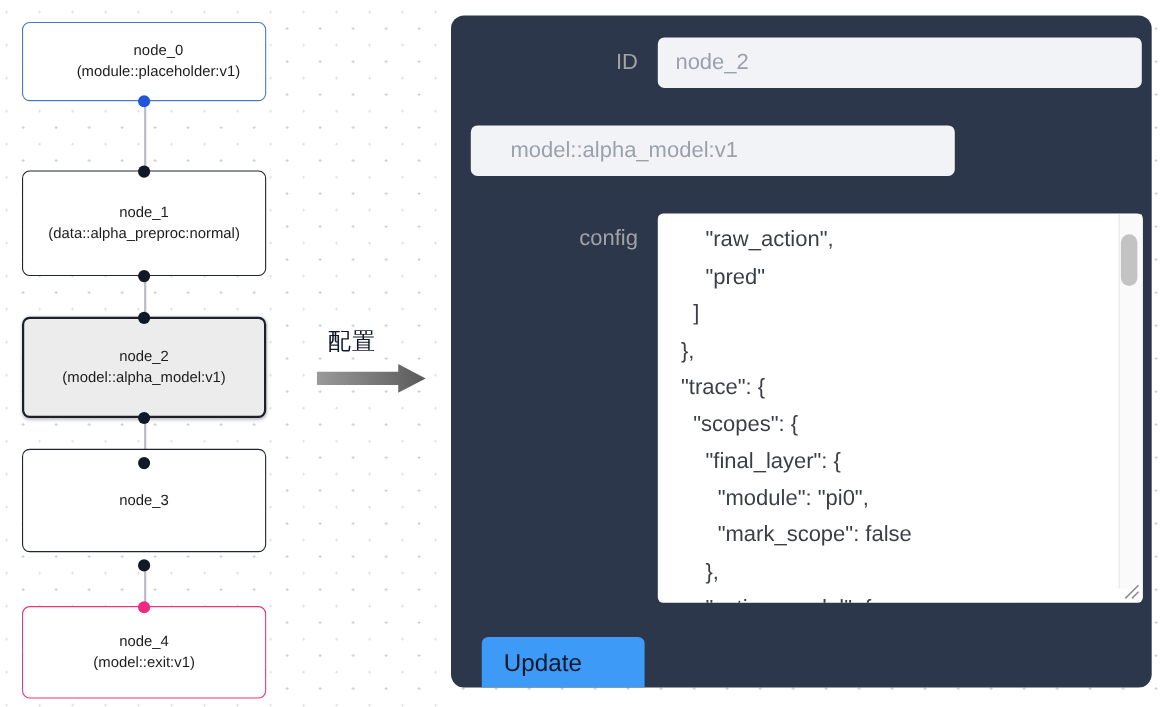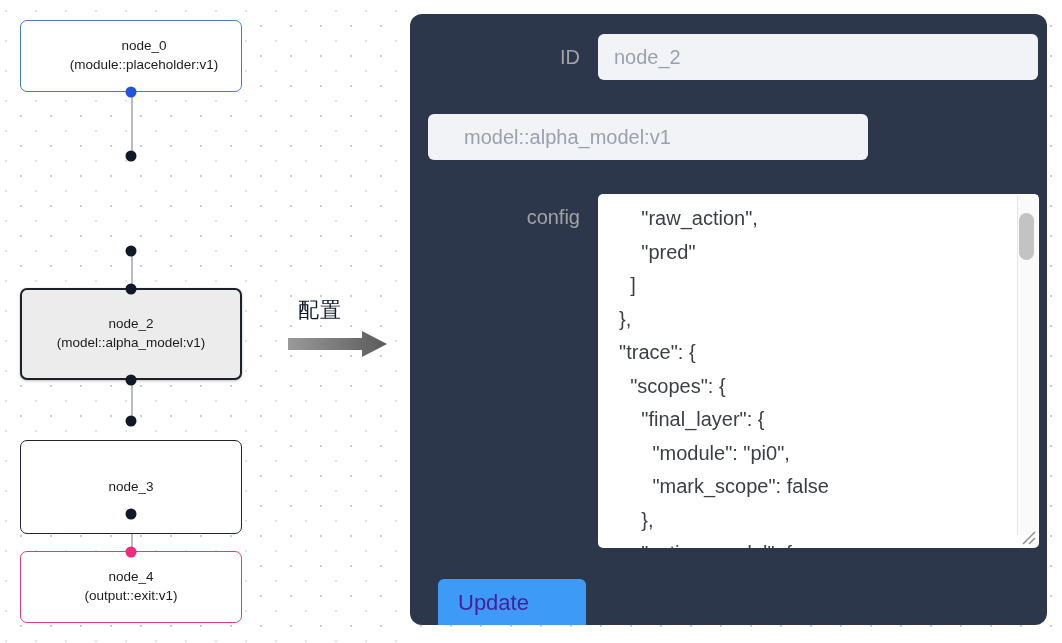--- a/index.html
+++ b/index.html
@@ -171,21 +171,21 @@
     position:absolute;right:2px;bottom:2px;
     width:18px;height:18px;
     pointer-events:none;
   }
 
   
   #update-btn{
     position:absolute;left:28px;top:565px;
     width:148px;height:46px;
     background:#3d9bf7;
-    color:#4c1d95;
+    color:#0f172a;
     border:none;border-radius:6px 6px 0 0;
     font-size:22px;
     font-family:"Liberation Sans","DejaVu Sans",sans-serif;
     text-align:left;
     padding-left:20px;
     line-height:46px;
     cursor:pointer;
   }
 </style>
 </head>
@@ -196,33 +196,37 @@
   <div class="edge" style="left:130.5px;top:92px;height:64px;"></div>
   <div class="edge" style="left:130.5px;top:251px;height:38px;"></div>
   <div class="edge" style="left:130.5px;top:380px;height:41px;"></div>
   <div class="edge" style="left:130.5px;top:514px;height:38px;"></div>
 
   <div class="node blue" style="left:20px;top:20px;width:222px;height:72px;padding-left:32px;">
     <span class="nm">node_0</span>
     <span class="ty">(module::placeholder:v1)</span>
   </div>
 
+  <div class="node" style="left:20px;top:155px;width:222px;height:96px;">
+    <span class="nm">node_1</span>
+    <span class="ty">(data::alpha_preproc:normal)</span>
+  </div>
 
   <div class="node selected" style="left:20px;top:288px;width:222px;height:92px;">
     <span class="nm">node_2</span>
     <span class="ty">(model::alpha_model:v1)</span>
   </div>
 
-  <div class="node" style="left:20px;top:440px;width:222px;height:94px;">
+  <div class="node" style="left:20px;top:408px;width:222px;height:94px;">
     <span class="nm">node_3</span>
   </div>
 
-  <div class="node pink" style="left:20px;top:551px;width:222px;height:72px;">
+  <div class="node pink" style="left:20px;top:551px;width:222px;height:84px;">
     <span class="nm">node_4</span>
-    <span class="ty">(output::exit:v1)</span>
+    <span class="ty">(model::exit:v1)</span>
   </div>
 
   <div class="port blue" style="left:131px;top:92px;"></div>
   <div class="port" style="left:131px;top:156px;"></div>
   <div class="port" style="left:131px;top:251px;"></div>
   <div class="port" style="left:131px;top:289px;"></div>
   <div class="port" style="left:131px;top:380px;"></div>
   <div class="port" style="left:131px;top:421px;"></div>
   <div class="port" style="left:131px;top:514px;"></div>
   <div class="port pink" style="left:131px;top:552px;"></div>

